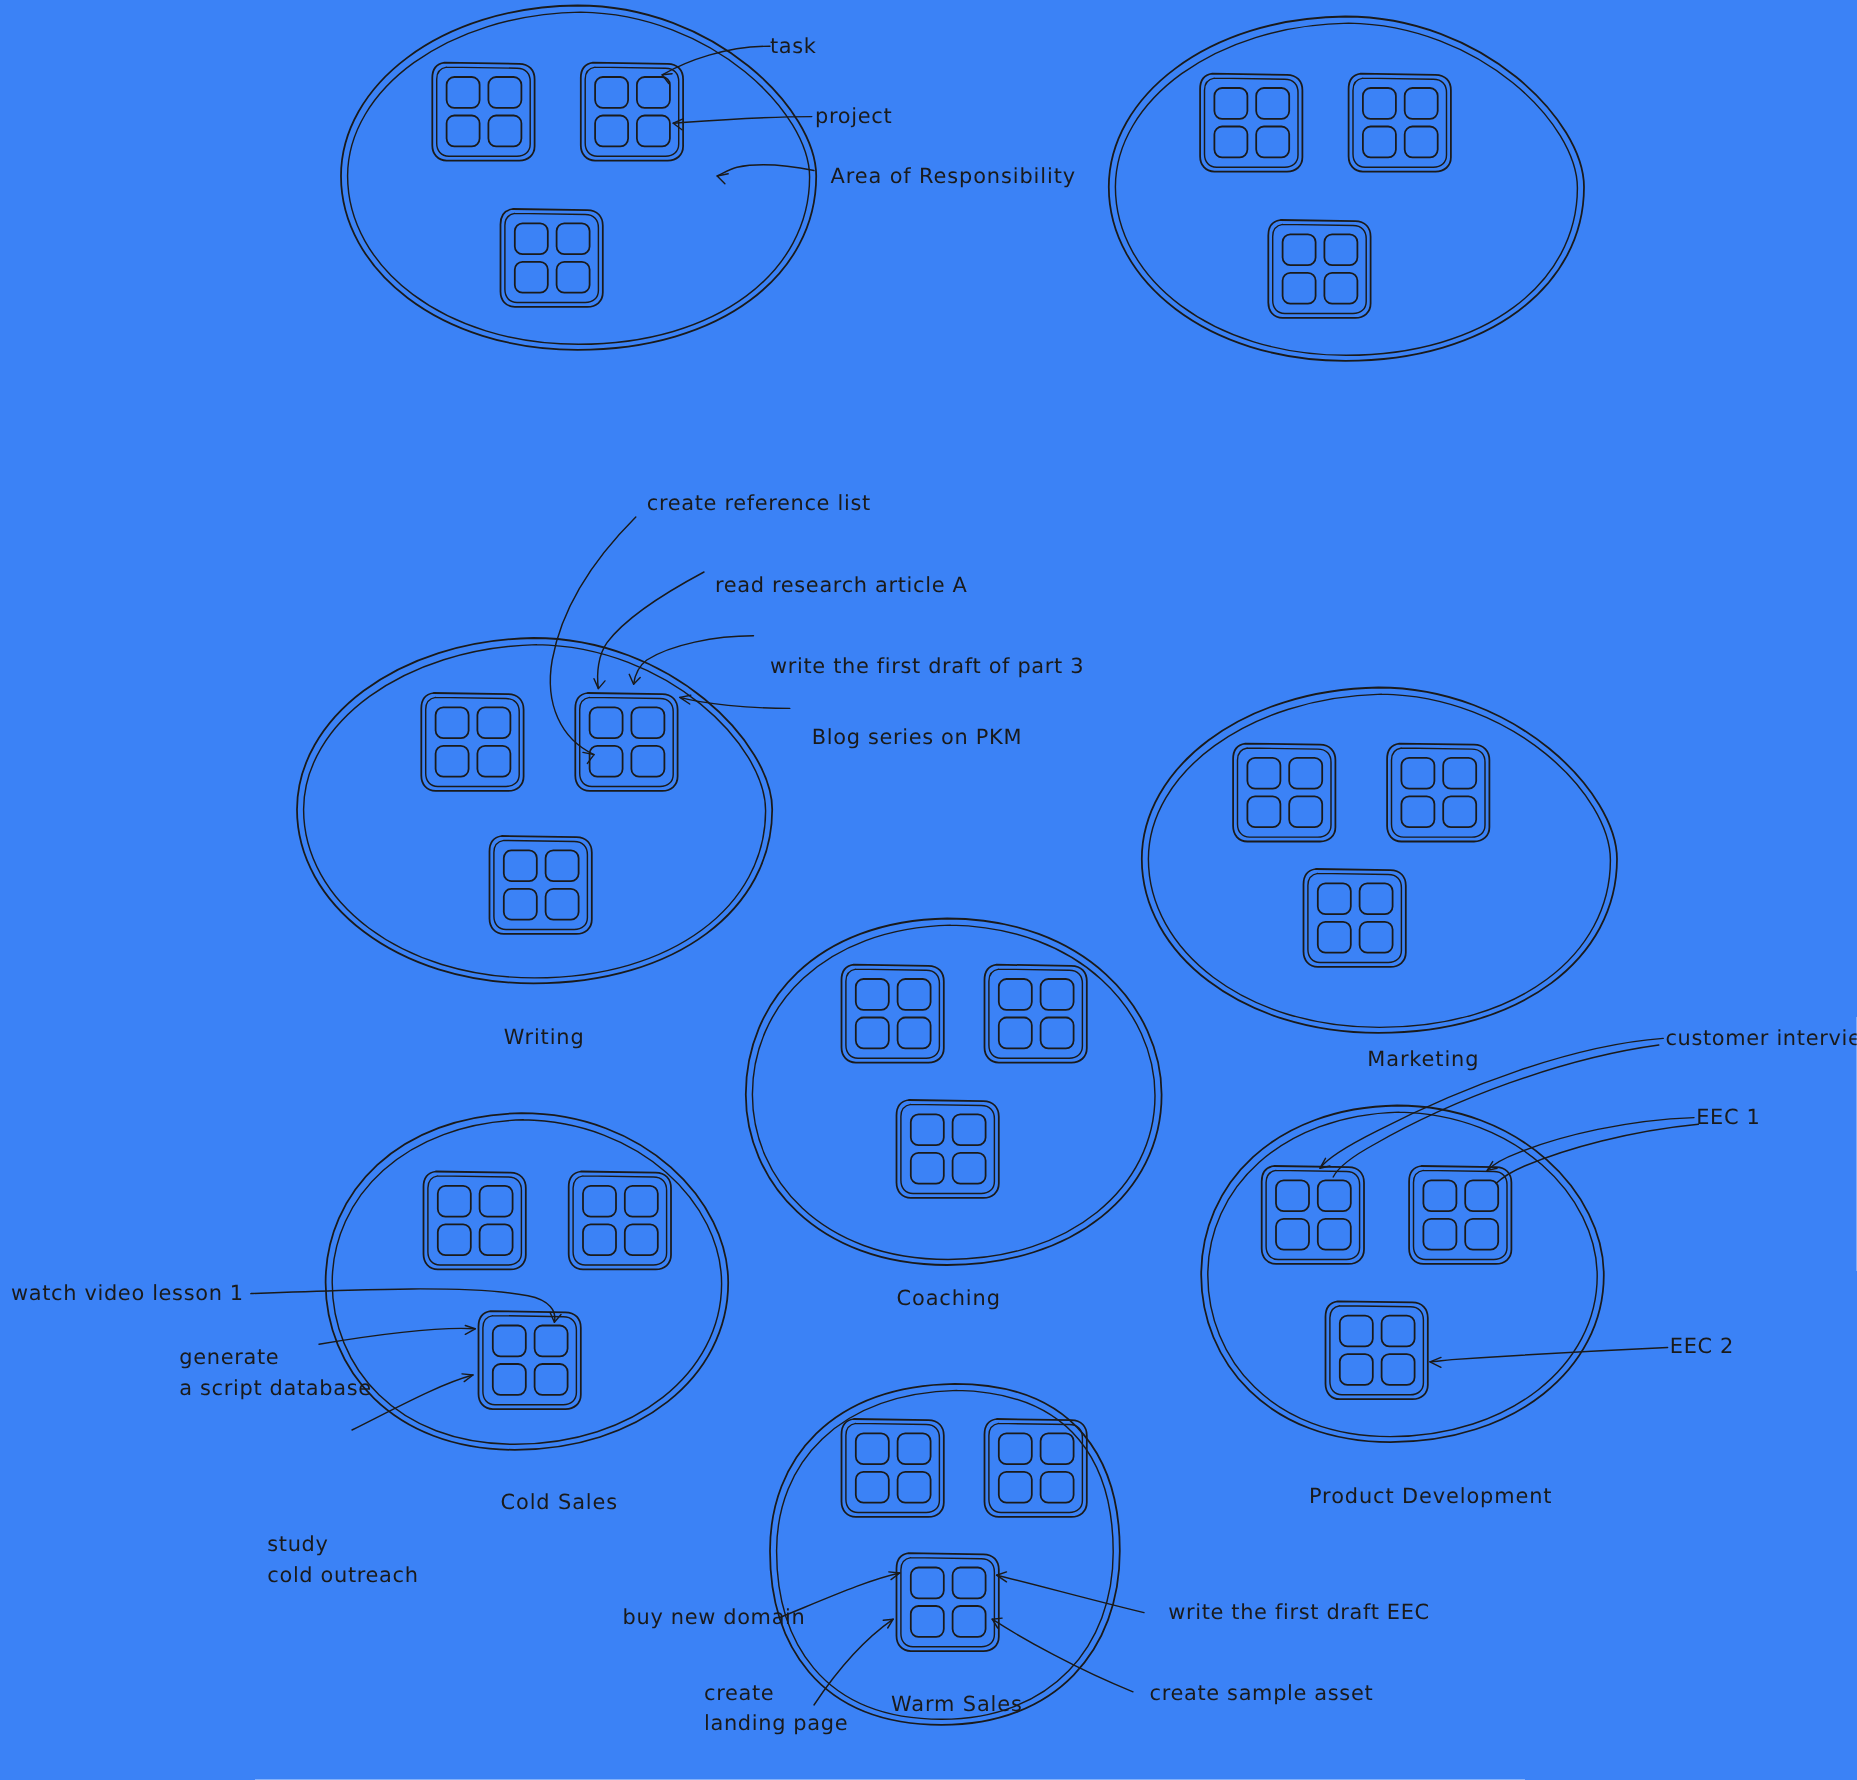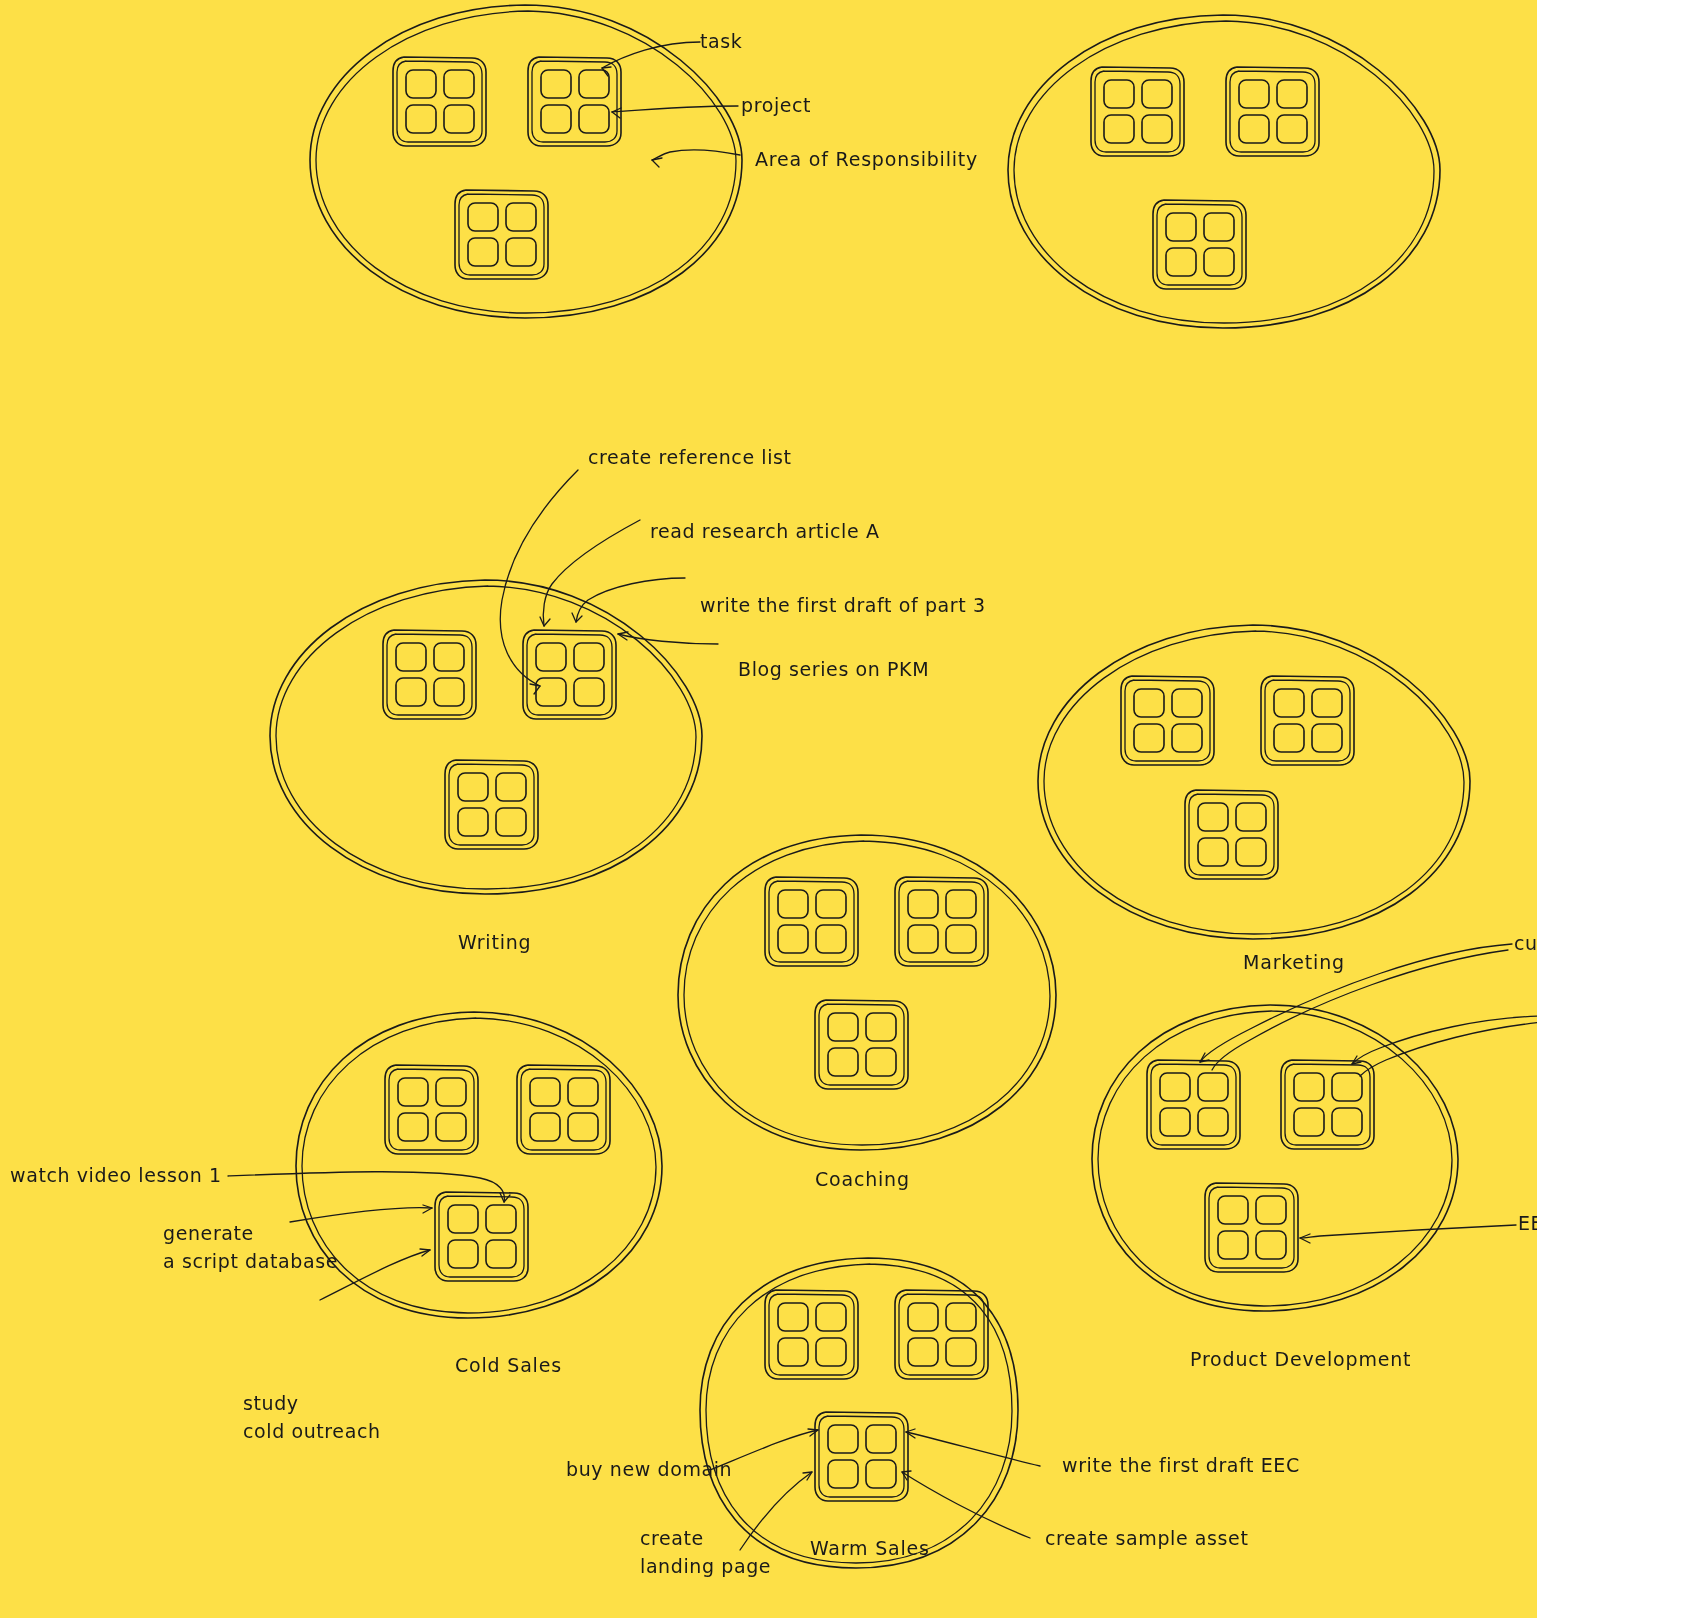--- a/index.html
+++ b/index.html
@@ -5,24 +5,24 @@
   html, body {
     margin: 0;
     padding: 0;
     background: #ffffff;
   }
   body {
     font-family: "DejaVu Sans", sans-serif;
   }
   #canvas-wrap {
     position: relative;
-    width: 1537px;
+    width: 1688px;
     height: 1618px;
     overflow: hidden;
-    background: #fde047;
+    background: #3b82f6;
   }
   svg#diagram {
     display: block;
     width: 1688px;
     height: 1618px;
   }
   .stroke {
     fill: none;
     stroke: #1a1a1a;
     stroke-width: 1.6;

